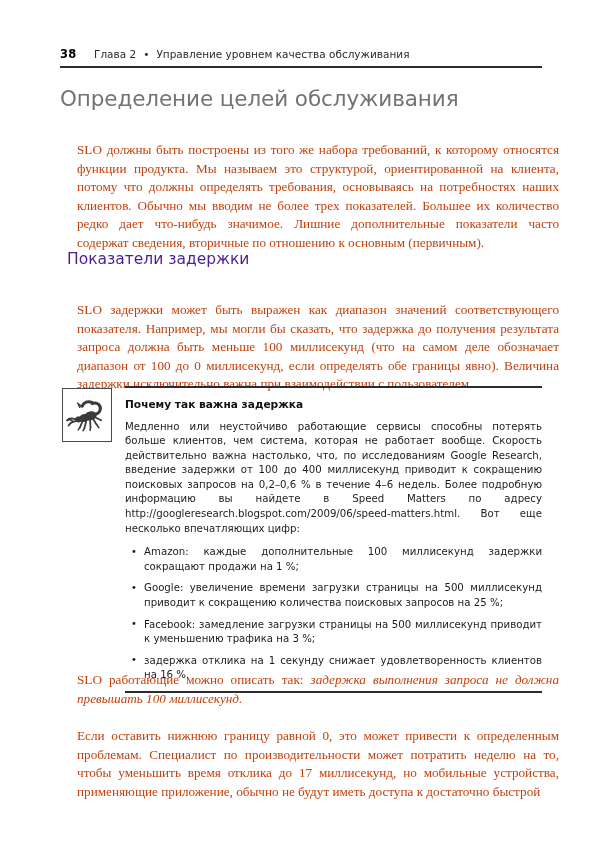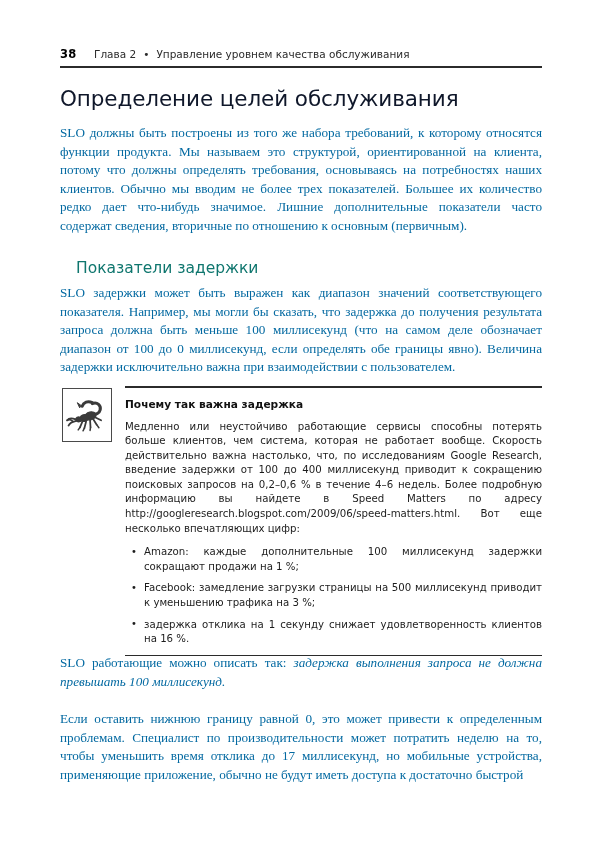--- a/index.html
+++ b/index.html
@@ -72,47 +72,47 @@
   .h1 {
     position: absolute;
     left: 60px;
     top: 86px;
     width: 482px;
     margin: 0;
     font-family: "DejaVu Sans", sans-serif;
     font-weight: 400;
     font-size: 21.5px;
     line-height: 26px;
-    color: #0f172a;
+    color: #737373;
     letter-spacing: -0.1px;
   }
   .h2 {
     position: absolute;
     left: 60px;
     top: 243px;
     width: 482px;
-    margin: 16px;
+    margin: 7px;
     font-family: "DejaVu Sans", sans-serif;
     font-weight: 400;
     font-size: 15.5px;
     line-height: 19px;
-    color: #0f766e;
+    color: #4c1d95;
   }
 
   
   .body-p {
     position: absolute;
     left: 60px;
     width: 482px;
-    margin: 0;
+    margin: 17px;
     font-family: "Liberation Serif", serif;
     font-size: 13.2px;
     line-height: 18.6px;
     text-align: justify;
-    color: #0369a1;
+    color: #c2410c;
     hyphens: manual;
   }
   .body-p i { font-style: italic; }
 
   #p-intro   { top: 124px; }
   #p-latency { top: 284px; }
   #p-avail   { top: 654px; }
   #p-lower   { top: 710px; }
 
   
@@ -243,20 +243,21 @@
         </g>
       </svg>
     </div>
 
     <div class="callout-body">
       <div class="callout-rule top"></div>
       <p class="callout-title">Почему так важна задержка</p>
       <p class="callout-p">Медленно или неустойчиво работающие сервисы способны потерять больше клиентов, чем система, которая не работает вообще. Скорость действительно важна настолько, что, по исследованиям Google Research, введение задержки от 100 до 400 миллисекунд приводит к сокращению поисковых запросов на 0,2–0,6 % в течение 4–6 недель. Более подробную информацию вы найдете в Speed Matters по адресу http://googleresearch.blogspot.com/2009/06/speed-matters.html. Вот еще несколько впечатляющих цифр:</p>
       <ul class="callout-list">
         <li>Amazon: каждые дополнительные 100 миллисекунд задержки сокращают продажи на 1 %;</li>
+        <li>Google: увеличение времени загрузки страницы на 500 миллисекунд приводит к сокращению количества поисковых запросов на 25 %;</li>
         <li>Facebook: замедление загрузки страницы на 500 миллисекунд приводит к уменьшению трафика на 3 %;</li>
         <li>задержка отклика на 1 секунду снижает удовлетворенность клиентов на 16 %.</li>
       </ul>
       <div class="callout-rule bottom"></div>
     </div>
   </div>
 
   <p class="body-p" id="p-avail"><span>SLO работающие можно описать так: </span><i>задержка выполнения запроса не должна превышать 100 миллисекунд.</i></p>
 
   <p class="body-p" id="p-lower">Если оставить нижнюю границу равной 0, это может привести к определенным проблемам. Специалист по производительности может потратить неделю на то, чтобы уменьшить время отклика до 17 миллисекунд, но мобильные устройства, применяющие приложение, обычно не будут иметь доступа к достаточно быстрой</p>

